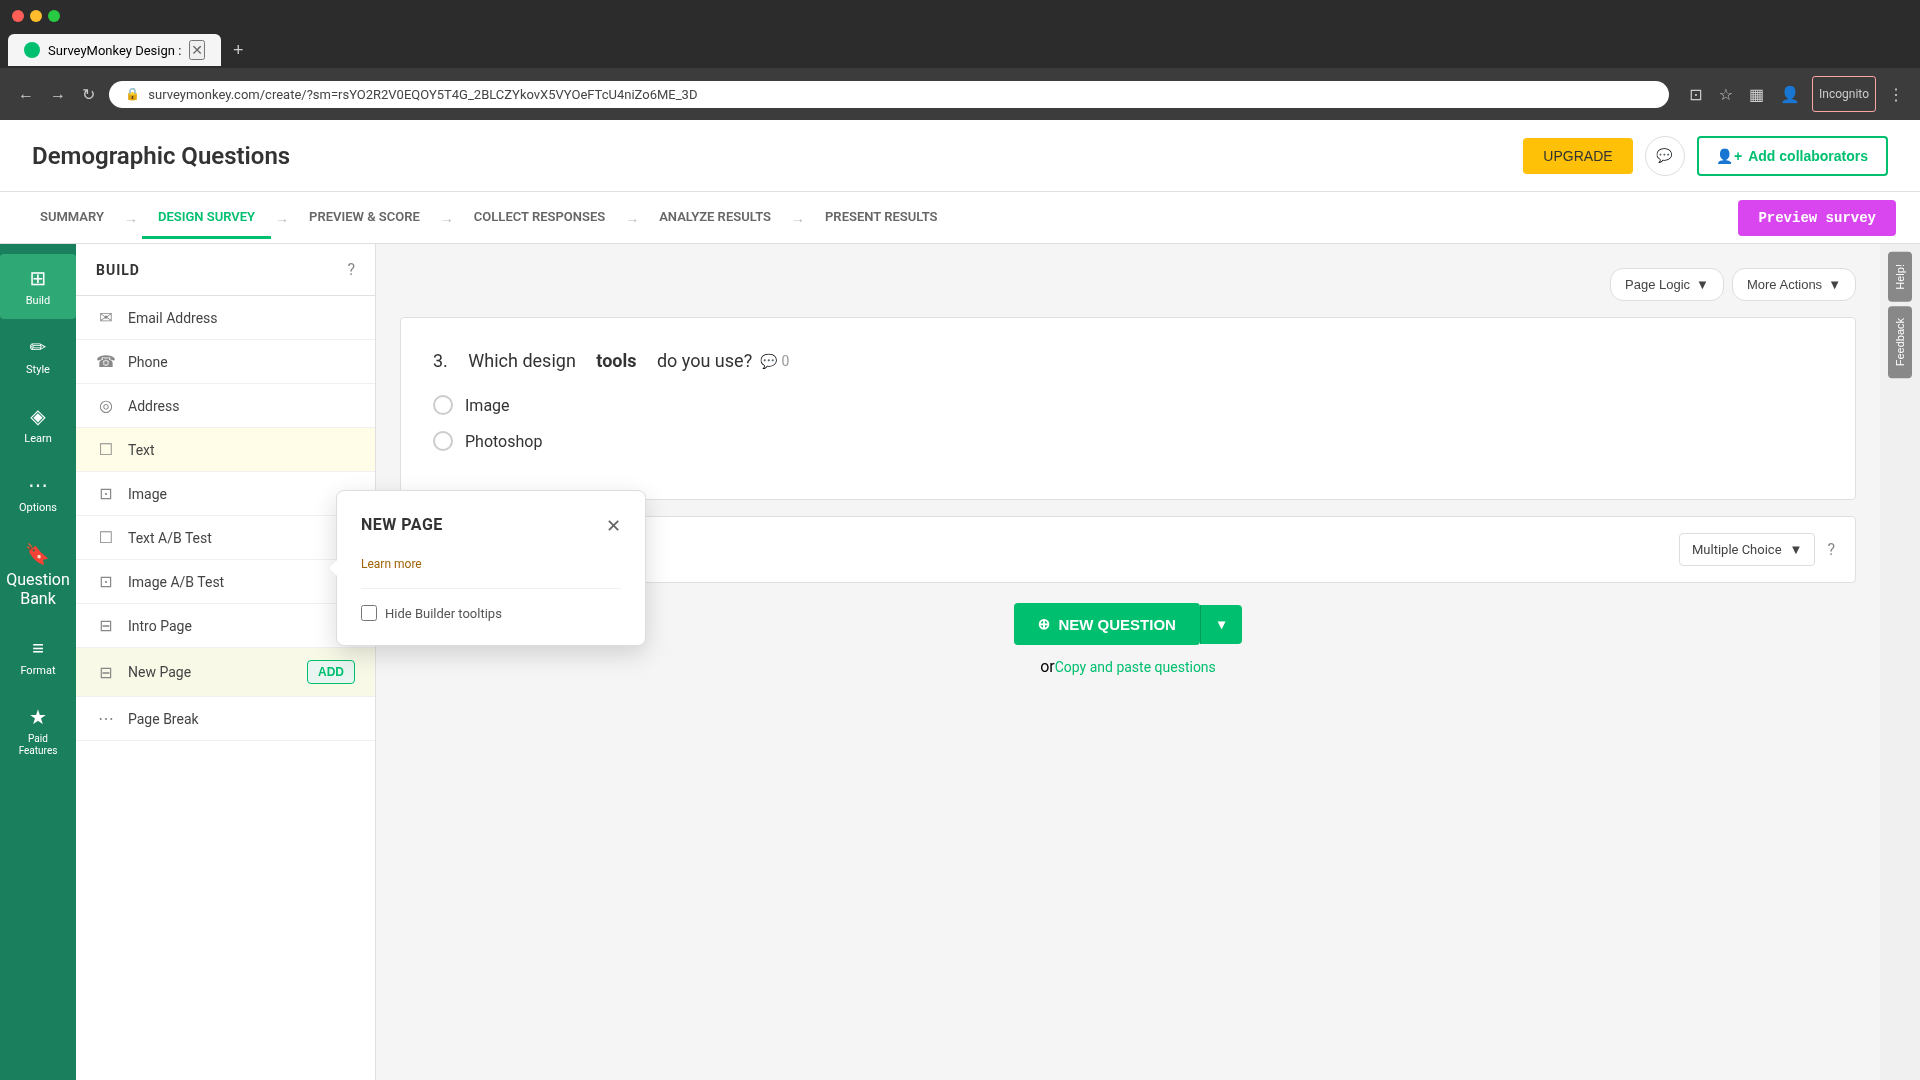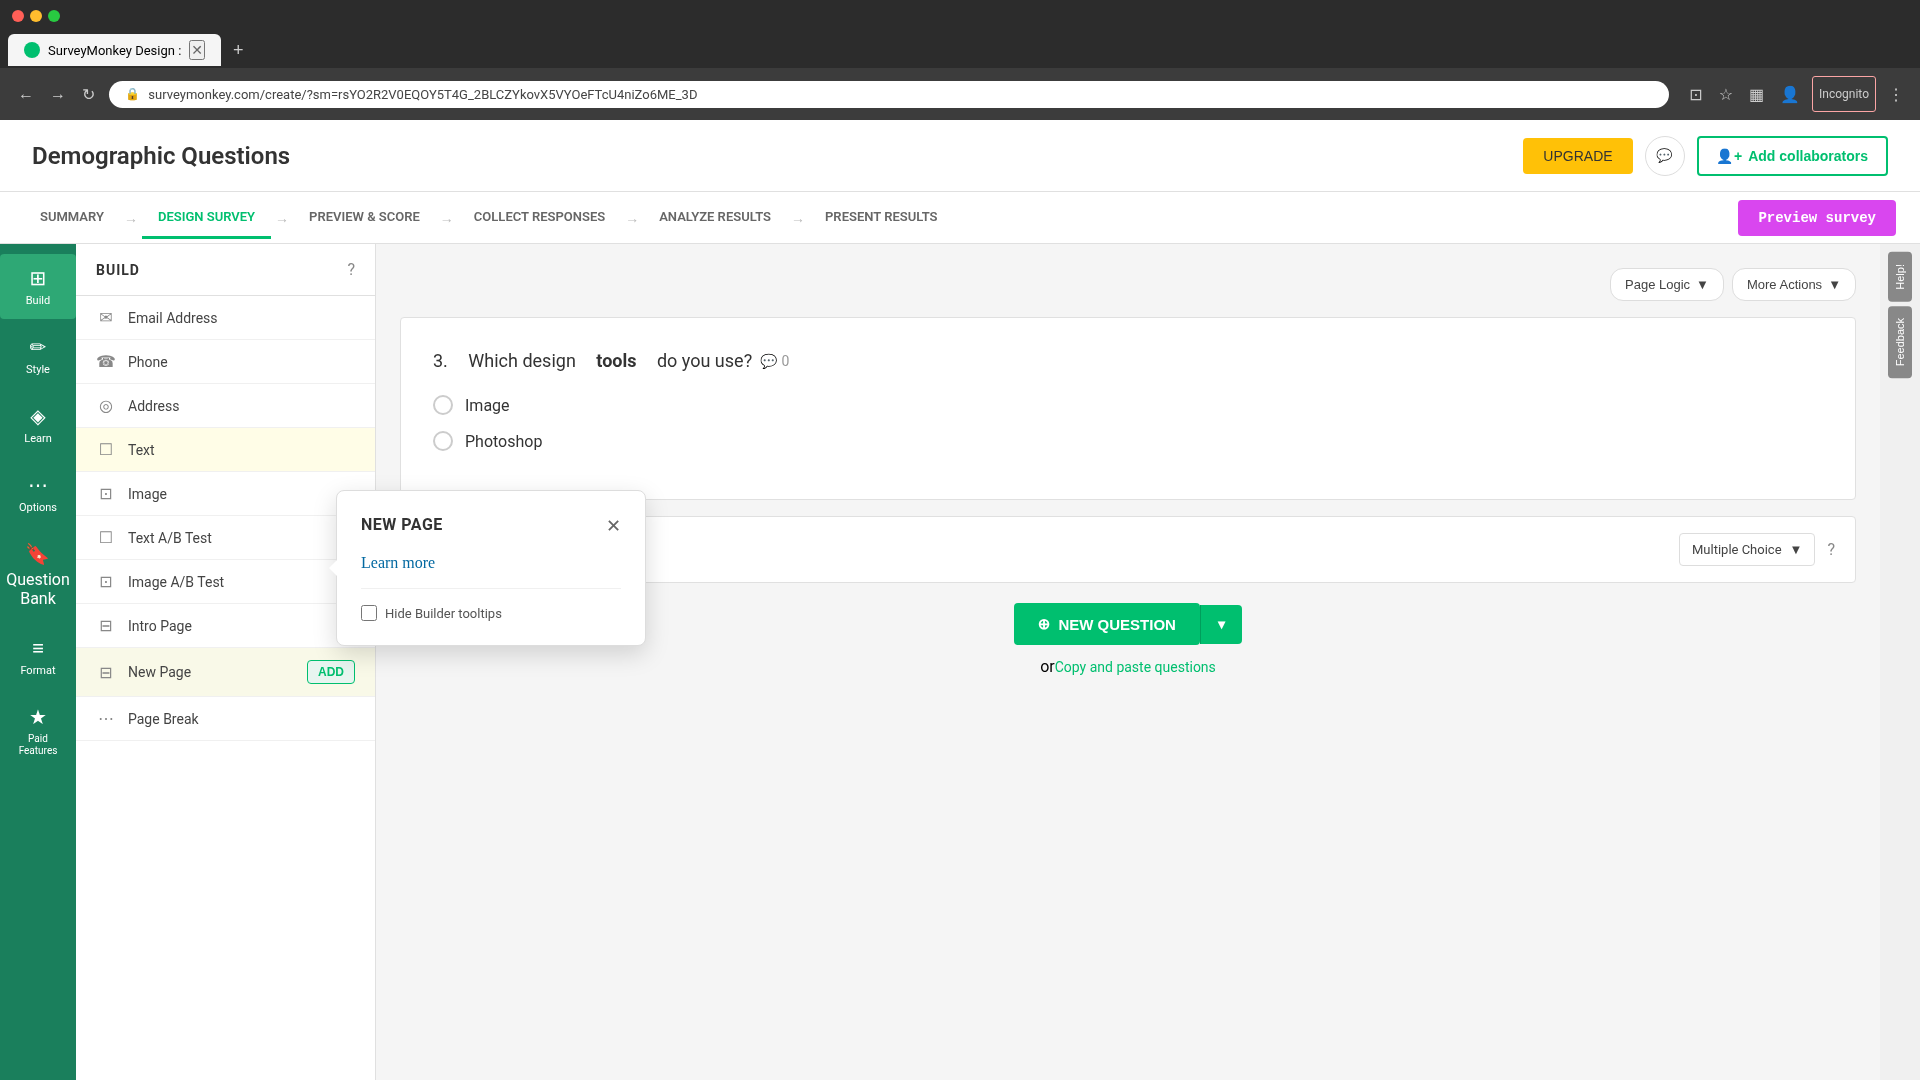--- a/index.html
+++ b/index.html
@@ -77,21 +77,21 @@
     .bottom-row { display: flex; align-items: center; justify-content: center; margin-top: 12px; text-align: right; }
 
     
     .right-sidebar { width: 40px; background: #f0f0f0; display: flex; flex-direction: column; align-items: center; padding: 8px 0; gap: 4px; }
     .right-sidebar-btn { background: #888; color: #fff; writing-mode: vertical-rl; transform: rotate(180deg); padding: 12px 6px; font-size: 11px; cursor: pointer; border-radius: 4px; border: none; }
     .tooltip-popup { position: absolute; top: 490px; left: 336px; width: 310px; background: #fff; border: 1px solid #ddd; border-radius: 8px; box-shadow: 0 8px 24px rgba(0,0,0,0.15); z-index: 200; padding: 24px; }
     .tooltip-header { display: flex; justify-content: space-between; align-items: flex-start; margin-bottom: 16px; }
     .tooltip-title { font-size: 16px; font-weight: 700; color: #333; letter-spacing: 0.5px; }
     .tooltip-close { background: transparent; border: none; cursor: pointer; color: #666; font-size: 18px; }
     .tooltip-body { font-size: 14px; color: #555; line-height: 1.6; margin-bottom: 16px; }
-    .tooltip-learn-more { color: #0369a1; text-decoration: none; font-size: 16px; cursor: pointer; font-family: Liberation Serif, serif; }
+    .tooltip-learn-more { color: #a16207; text-decoration: none; font-size: 12px; cursor: pointer; }
     .tooltip-footer { display: flex; align-items: center; gap: 8px; margin-top: 16px; padding-top: 16px; border-top: 1px solid #f0f0f0; }
     .tooltip-checkbox { width: 16px; height: 16px; cursor: pointer; }
     .tooltip-checkbox-label { font-size: 13px; color: #555; }
     .tooltip-arrow { position: absolute; left: -8px; top: 50%; transform: translateY(-50%); width: 0; height: 0; border-top: 8px solid transparent; border-bottom: 8px solid transparent; border-right: 8px solid #fff; }
 
     
     .add-btn-highlight { background: #e8f5f0; border: 1px solid #00BF6F; color: #00BF6F; padding: 4px 10px; border-radius: 4px; font-size: 12px; font-weight: 600; cursor: pointer; }
 
     
     .titlebar { background: #2c2c2c; display: flex; align-items: center; height: 32px; padding: 0 12px; }

